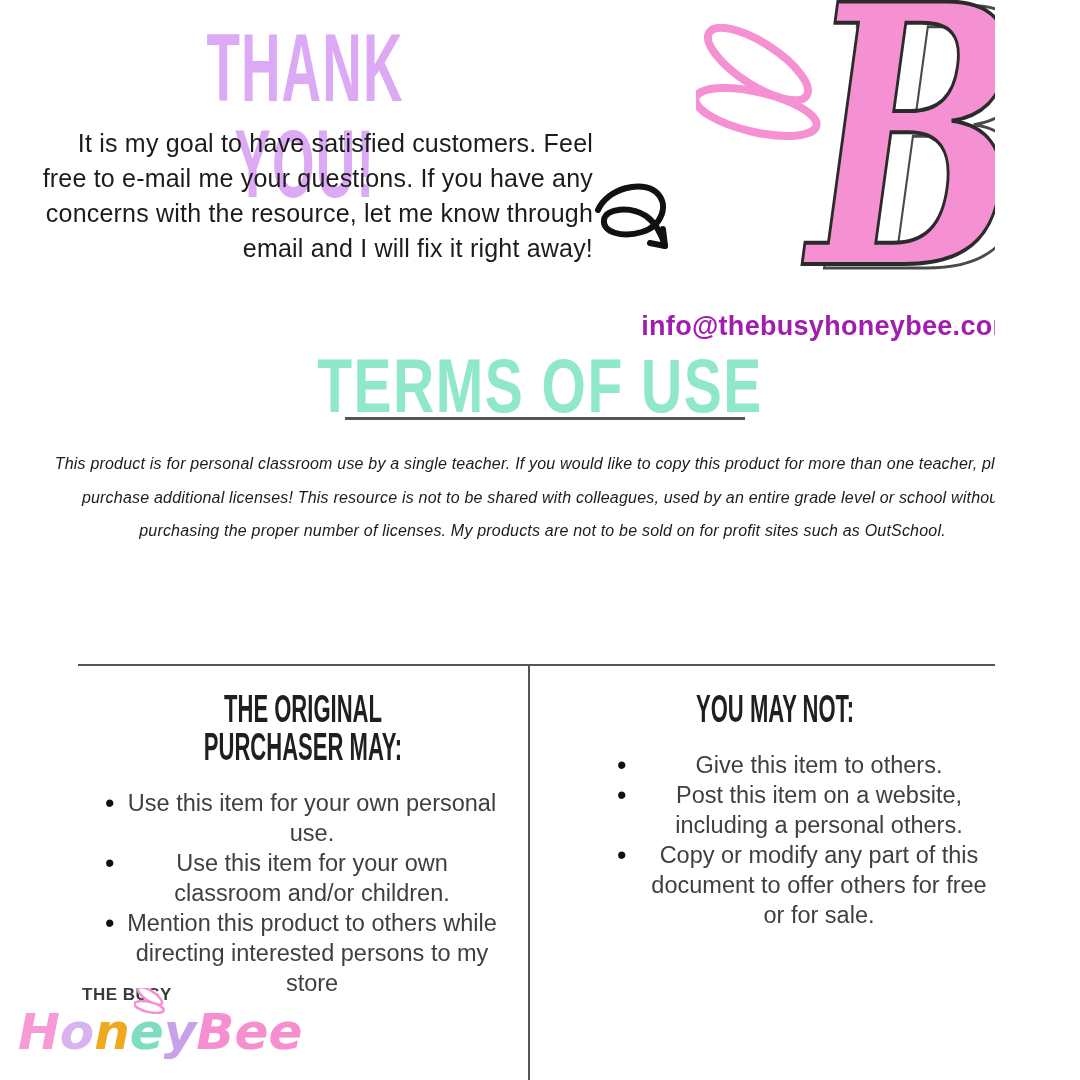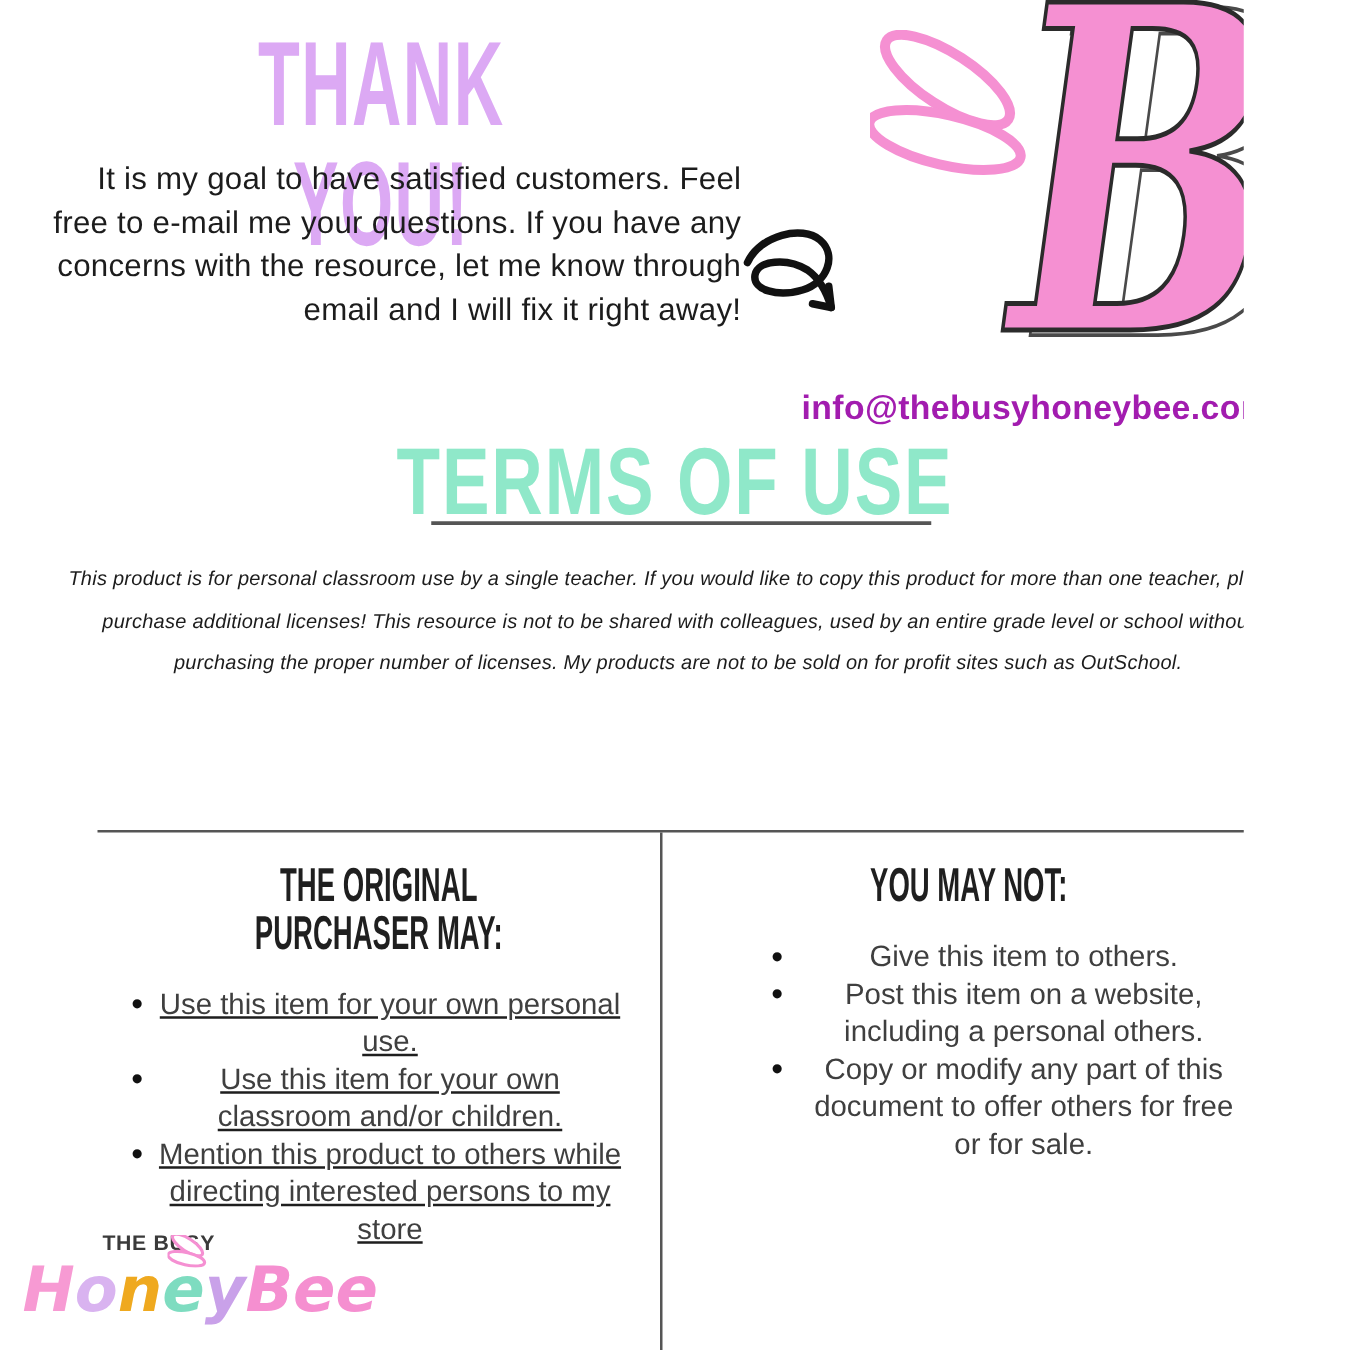--- a/index.html
+++ b/index.html
@@ -41,21 +41,21 @@
     font-size:16px;line-height:33.5px;letter-spacing:.2px;color:var(--text-dark);font-style:italic;}
 
   
   .columns{position:absolute;top:664px;left:78px;width:942px;height:422px;
     border-top:2px solid var(--divider-gray);display:flex;}
   .col-left{width:450px;border-right:2px solid var(--divider-gray);}
   .col-right{flex:1;}
   .col-header{margin-top:24px;text-align:center;font-size:38px;line-height:1;
     font-weight:700;letter-spacing:0;color:#1f1f1f;transform:scaleX(0.58);}
   ul.bullets{list-style:none;margin:22px 0 0;}
-  .col-left ul.bullets{padding:0 30px 0 48px;text-decoration:underline;}
+  .col-left ul.bullets{padding:0 30px 0 48px;}
   .col-right ul.bullets{padding:0 20px 0 108px;}
   ul.bullets li{position:relative;text-align:center;font-size:23.5px;line-height:30px;
     color:var(--bullet-text-gray);}
   ul.bullets li::before{content:"\2022";position:absolute;left:-21px;top:0;
     font-size:27px;color:#111;}
 
   
   .brand-logo{position:absolute;left:18px;top:986px;width:240px;height:90px;}
   .brand-top{margin-left:64px;font-size:17px;font-weight:700;letter-spacing:.5px;
     color:#3a3a3a;line-height:1;}

